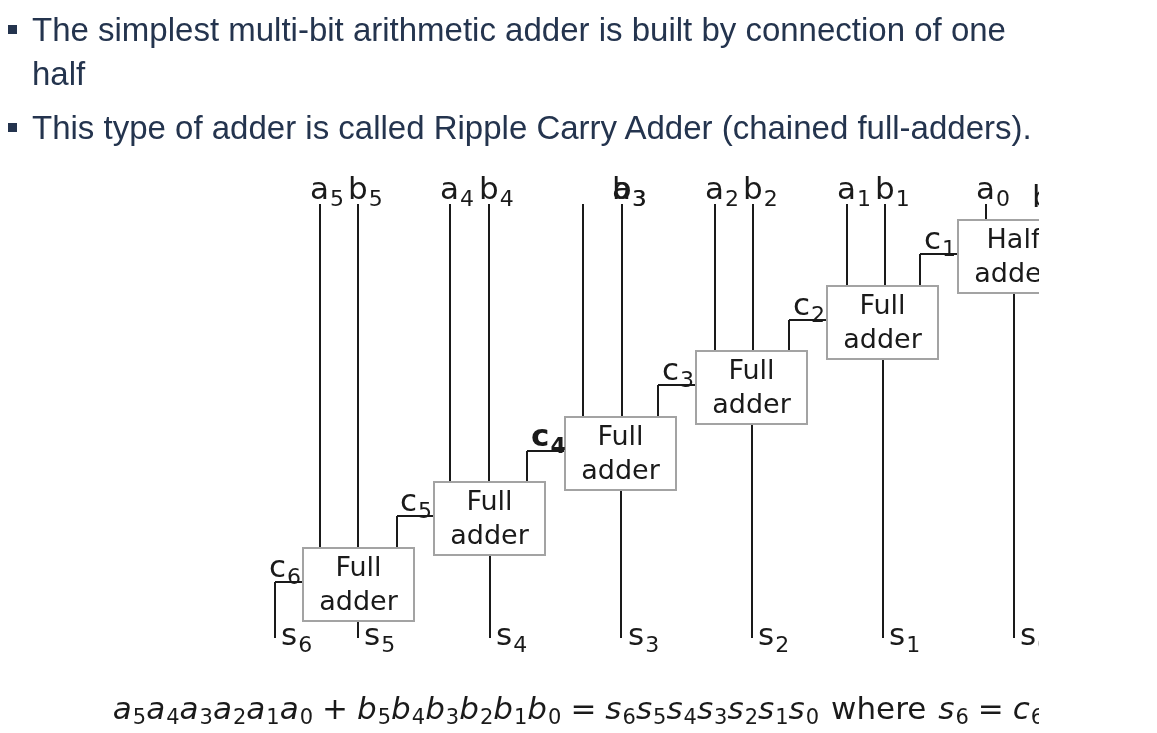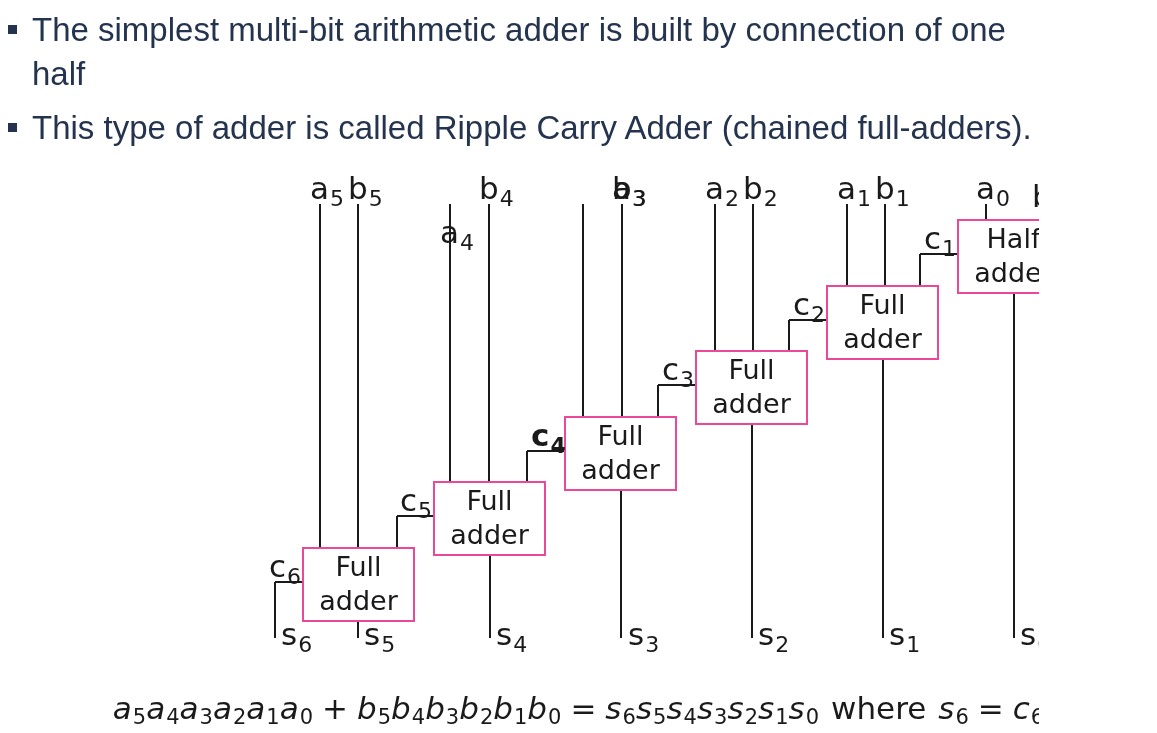--- a/index.html
+++ b/index.html
@@ -5,21 +5,21 @@
   html,body{margin:0;padding:0;background:#ffffff;}
   .slide{position:relative;width:1039px;height:733px;background:#ffffff;overflow:hidden;
          font-family:"Liberation Sans",sans-serif;}
   
   .bullet-item{position:absolute;left:8px;display:flex;color:#24344E;}
   .bullet-marker{width:9px;height:9px;background:#24344E;margin-top:17px;margin-right:15px;flex:none;}
   .bullet-text{font-size:33px;line-height:44px;}
   
   .wires{position:absolute;left:0;top:0;}
   .adder-box{position:absolute;width:113px;height:75px;box-sizing:border-box;
-             border:2px solid #ec4899;background:#ffffff;text-align:center;
+             border:2px solid #a3a3a3;background:#ffffff;text-align:center;
              font-family:"DejaVu Sans",sans-serif;font-size:27px;line-height:34px;
              padding-top:1px;color:#1a1a1a;}
   .pin-label{position:absolute;font-family:"DejaVu Sans",sans-serif;font-size:31px;
              line-height:1;white-space:nowrap;color:#1a1a1a;}
   .pin-label sub{font-size:22px;line-height:0;vertical-align:-7px;margin-left:1px;}
   
   .formula{position:absolute;top:690px;left:0;width:1157px;text-align:center;
            font-family:"DejaVu Sans",sans-serif;font-size:31px;color:#1a1a1a;white-space:nowrap;}
   .formula .f-var{font-style:italic;}
   .formula .f-var sub{font-style:normal;font-size:21px;line-height:0;vertical-align:-5px;margin-left:1px;}
@@ -102,21 +102,21 @@
     <div>Full</div>
     <div>adder</div>
   </div>
   <div class="adder-box" style="left:302px;top:547px;">
     <div>Full</div>
     <div>adder</div>
   </div>
 
   <div class="pin-label" style="left:310px;top:173px;"><span>a</span><sub>5</sub></div>
   <div class="pin-label" style="left:348px;top:173px;"><span>b</span><sub>5</sub></div>
-  <div class="pin-label" style="left:440px;top:173px;margin-top:44px;"><span>a</span><sub>4</sub></div>
+  <div class="pin-label" style="left:440px;top:173px;"><span>a</span><sub>4</sub></div>
   <div class="pin-label" style="left:479px;top:173px;"><span>b</span><sub>4</sub></div>
   <div class="pin-label" style="left:573px;top:173px;margin-left:39px;"><span>a</span><sub>3</sub></div>
   <div class="pin-label" style="left:612px;top:173px;"><span>b</span><sub>3</sub></div>
   <div class="pin-label" style="left:705px;top:173px;"><span>a</span><sub>2</sub></div>
   <div class="pin-label" style="left:743px;top:173px;"><span>b</span><sub>2</sub></div>
   <div class="pin-label" style="left:837px;top:173px;"><span>a</span><sub>1</sub></div>
   <div class="pin-label" style="left:875px;top:173px;"><span>b</span><sub>1</sub></div>
   <div class="pin-label" style="left:976px;top:173px;"><span>a</span><sub>0</sub></div>
   <div class="pin-label" style="left:1032px;top:173px;margin-top:8px;"><span>b</span><sub>0</sub></div>
 

